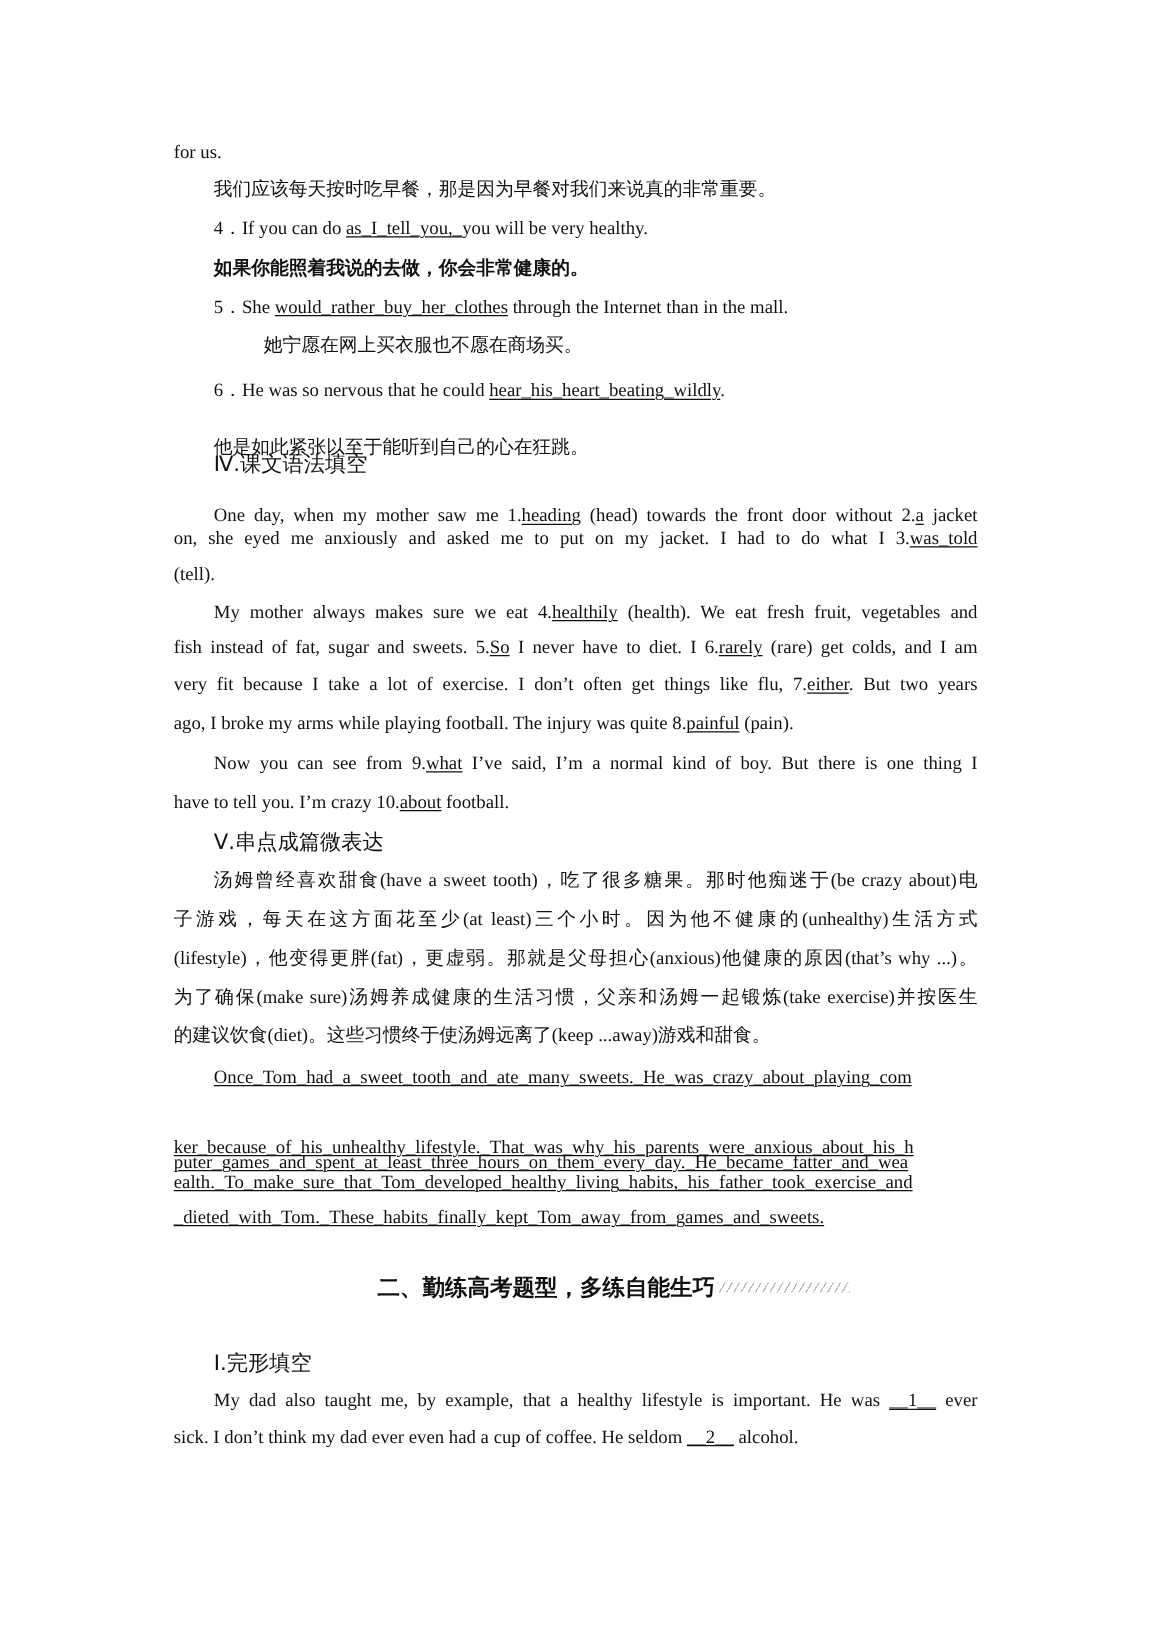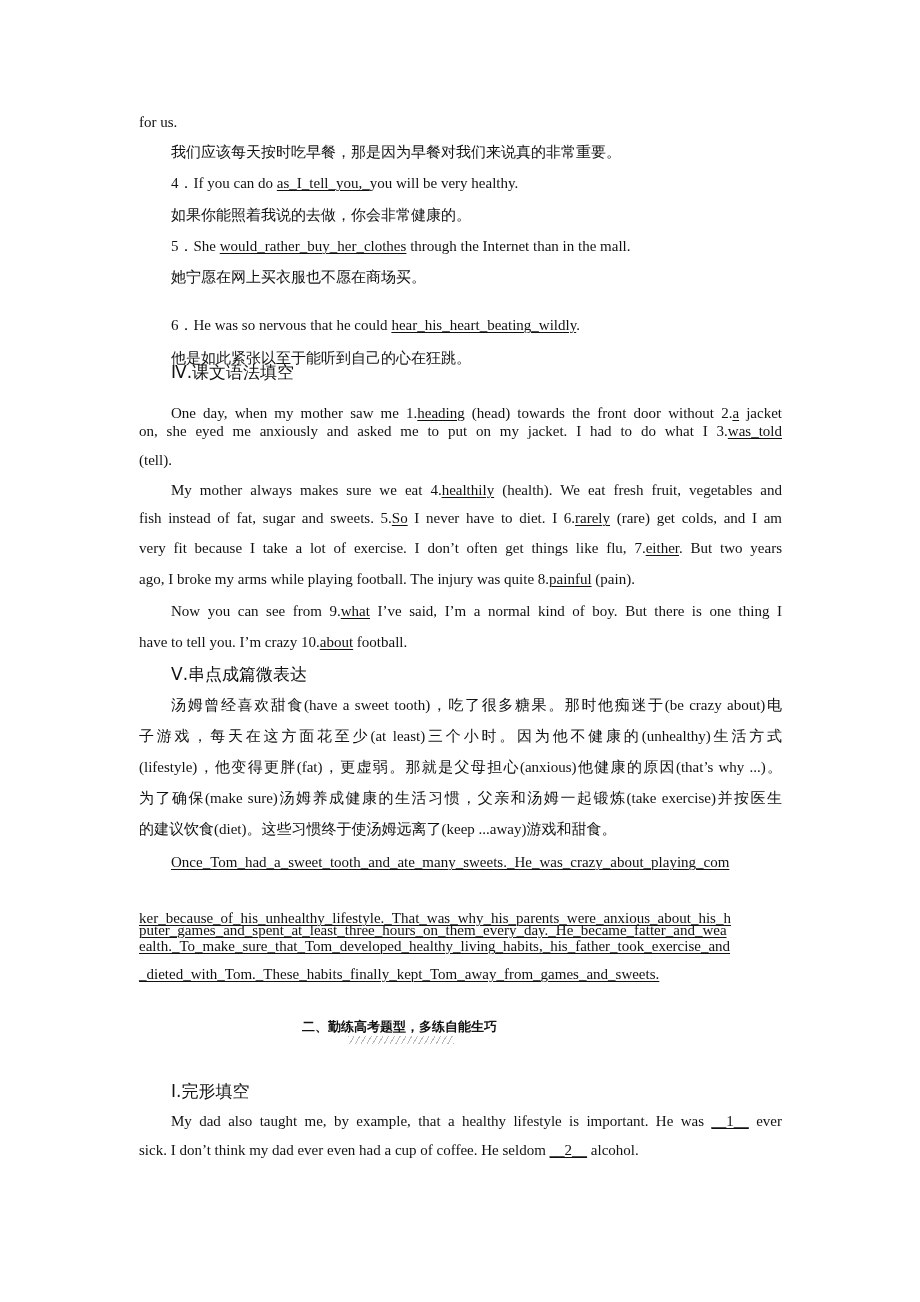--- a/index.html
+++ b/index.html
@@ -42,26 +42,25 @@
     }
     .heading-sans {
       font-family: "DejaVu Sans", "Liberation Sans", sans-serif;
       font-size: 17px;
     }
     .section-title {
       position: absolute;
       left: 302px;
       top: 1018px;
       font-family: "DejaVu Sans", "Liberation Sans", sans-serif;
-      font-size: 13px;
+      font-size: 18px;
       font-weight: bold;
       white-space: nowrap;
       display: flex;
       align-items: center;
-      flex-direction: column;
     }
     .hatch {
       display: inline-block;
       width: 106px;
       height: 8px;
       margin-left: 2px;
       background: repeating-linear-gradient(
         -60deg,
         #b8b8b8 0px,
         #b8b8b8 1px,
@@ -74,28 +73,28 @@
 <body>
 
 <div class="page">
 
   <div class="line" style="top:113px;">for us.</div>
   <div class="line indent" style="top:143px;">我们应该每天按时吃早餐，那是因为早餐对我们来说真的非常重要。</div>
 
   <div class="line indent" style="top:174px;">
     <span>4．</span><span>If you can do </span><span class="u">as_I_tell_you,_</span><span>you will be very healthy.</span>
   </div>
-  <div class="line indent" style="top:206px;">如果你能照着我说的去做，你会非常健康的。</div>
+  <div class="line indent" style="top:206px;font-weight:bold;">如果你能照着我说的去做，你会非常健康的。</div>
 
   <div class="line indent" style="top:237px;">
     <span>5．</span><span>She </span><span class="u">would_rather_buy_her_clothes</span><span> through the Internet than in the mall.</span>
   </div>
-  <div class="line indent" style="top:268px;">她宁愿在网上买衣服也不愿在商场买。</div>
+  <div class="line indent" style="top:268px;margin-left:40px;">她宁愿在网上买衣服也不愿在商场买。</div>
 
-  <div class="line indent" style="top:316px;text-align:center;">
+  <div class="line indent" style="top:304px;text-align:center;">
     <span>6．</span><span>He was so nervous that he could </span><span class="u">hear_his_heart_beating_wildly</span><span>.</span>
   </div>
   <div class="line indent" style="top:349px;">他是如此紧张以至于能听到自己的心在狂跳。</div>
 
   <div class="line indent heading-sans" style="top:363px;">Ⅳ.课文语法填空</div>
 
   <div class="line indent justify-line" style="top:404px;">
     <span>One day, when my mother saw me 1.</span><span class="u">heading</span><span> (head) towards the front door without 2.</span><span class="u">a</span><span> jacket</span>
   </div>
   <div class="line justify-line" style="top:422px;">

